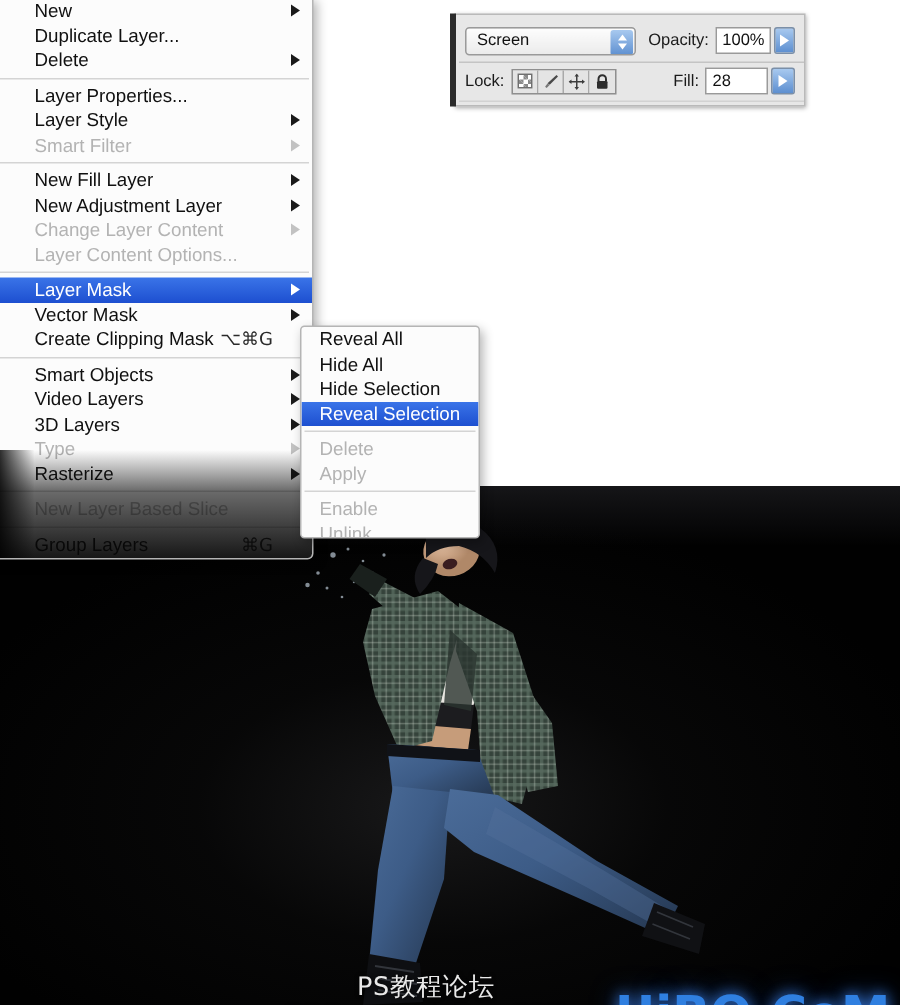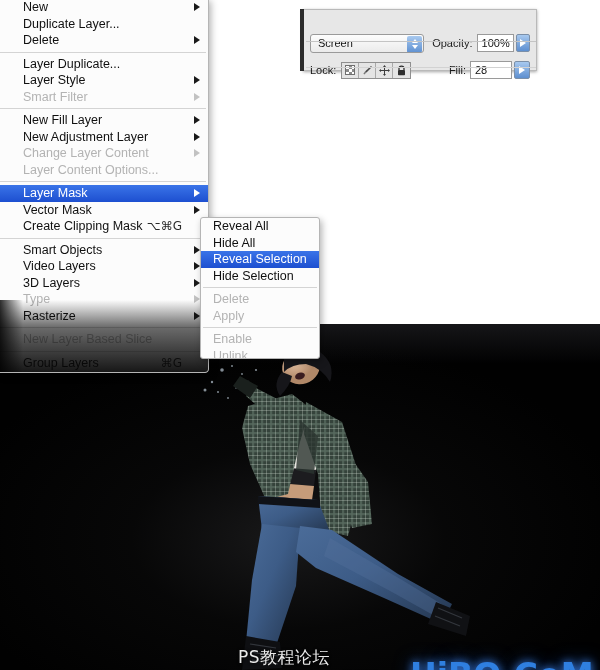--- a/index.html
+++ b/index.html
@@ -90,21 +90,21 @@
     position:absolute; left:-4px; top:-1px; width:4px; height:62px;
     background:#2b2b2b;
   }
   .panel-row {
     position: relative;
     display: flex;
     align-items: center;
     height: 26px;
     padding: 0 6px;
   }
-  .panel-row.r1 { margin-top: 20px; }
+  .panel-row.r1 { margin-top: 4px; }
   .panel-row.r2 { margin-top: 1px; }
   .panel-sep {
     position:absolute; left:2px; top:31px; width:230px; height:1px;
     background:#c4c4c4;
   }
   .panel-bottom-line{
     position:absolute; left:2px; bottom:2px; width:230px; height:1px;
     background:#d2d2d2;
   }
 
@@ -430,21 +430,21 @@
       </div>
       <div class="mi">
         <span class="mi-label">Duplicate Layer...</span>
       </div>
       <div class="mi">
         <span class="mi-label">Delete</span>
         <span class="arrow"></span>
       </div>
       <div class="msep"></div>
       <div class="mi">
-        <span class="mi-label">Layer Duplicate...</span>
+        <span class="mi-label">Layer Properties...</span>
       </div>
       <div class="mi">
         <span class="mi-label">Layer Style</span>
         <span class="arrow"></span>
       </div>
       <div class="mi disabled">
         <span class="mi-label">Smart Filter</span>
         <span class="arrow"></span>
       </div>
       <div class="msep"></div>
@@ -514,26 +514,26 @@
     <div class="menu-fade-left"></div>
   </div>
 
   <div class="menu mask-menu" id="mask-menu">
       <div class="mi">
         <span class="mi-label">Reveal All</span>
       </div>
       <div class="mi">
         <span class="mi-label">Hide All</span>
       </div>
+      <div class="mi">
+        <span class="mi-label">Hide Selection</span>
+      </div>
       <div class="mi sel">
         <span class="mi-label">Reveal Selection</span>
       </div>
-      <div class="mi">
-        <span class="mi-label">Hide Selection</span>
-      </div>
       <div class="msep"></div>
       <div class="mi disabled">
         <span class="mi-label">Delete</span>
       </div>
       <div class="mi disabled">
         <span class="mi-label">Apply</span>
       </div>
       <div class="msep"></div>
       <div class="mi disabled">
         <span class="mi-label">Enable</span>

